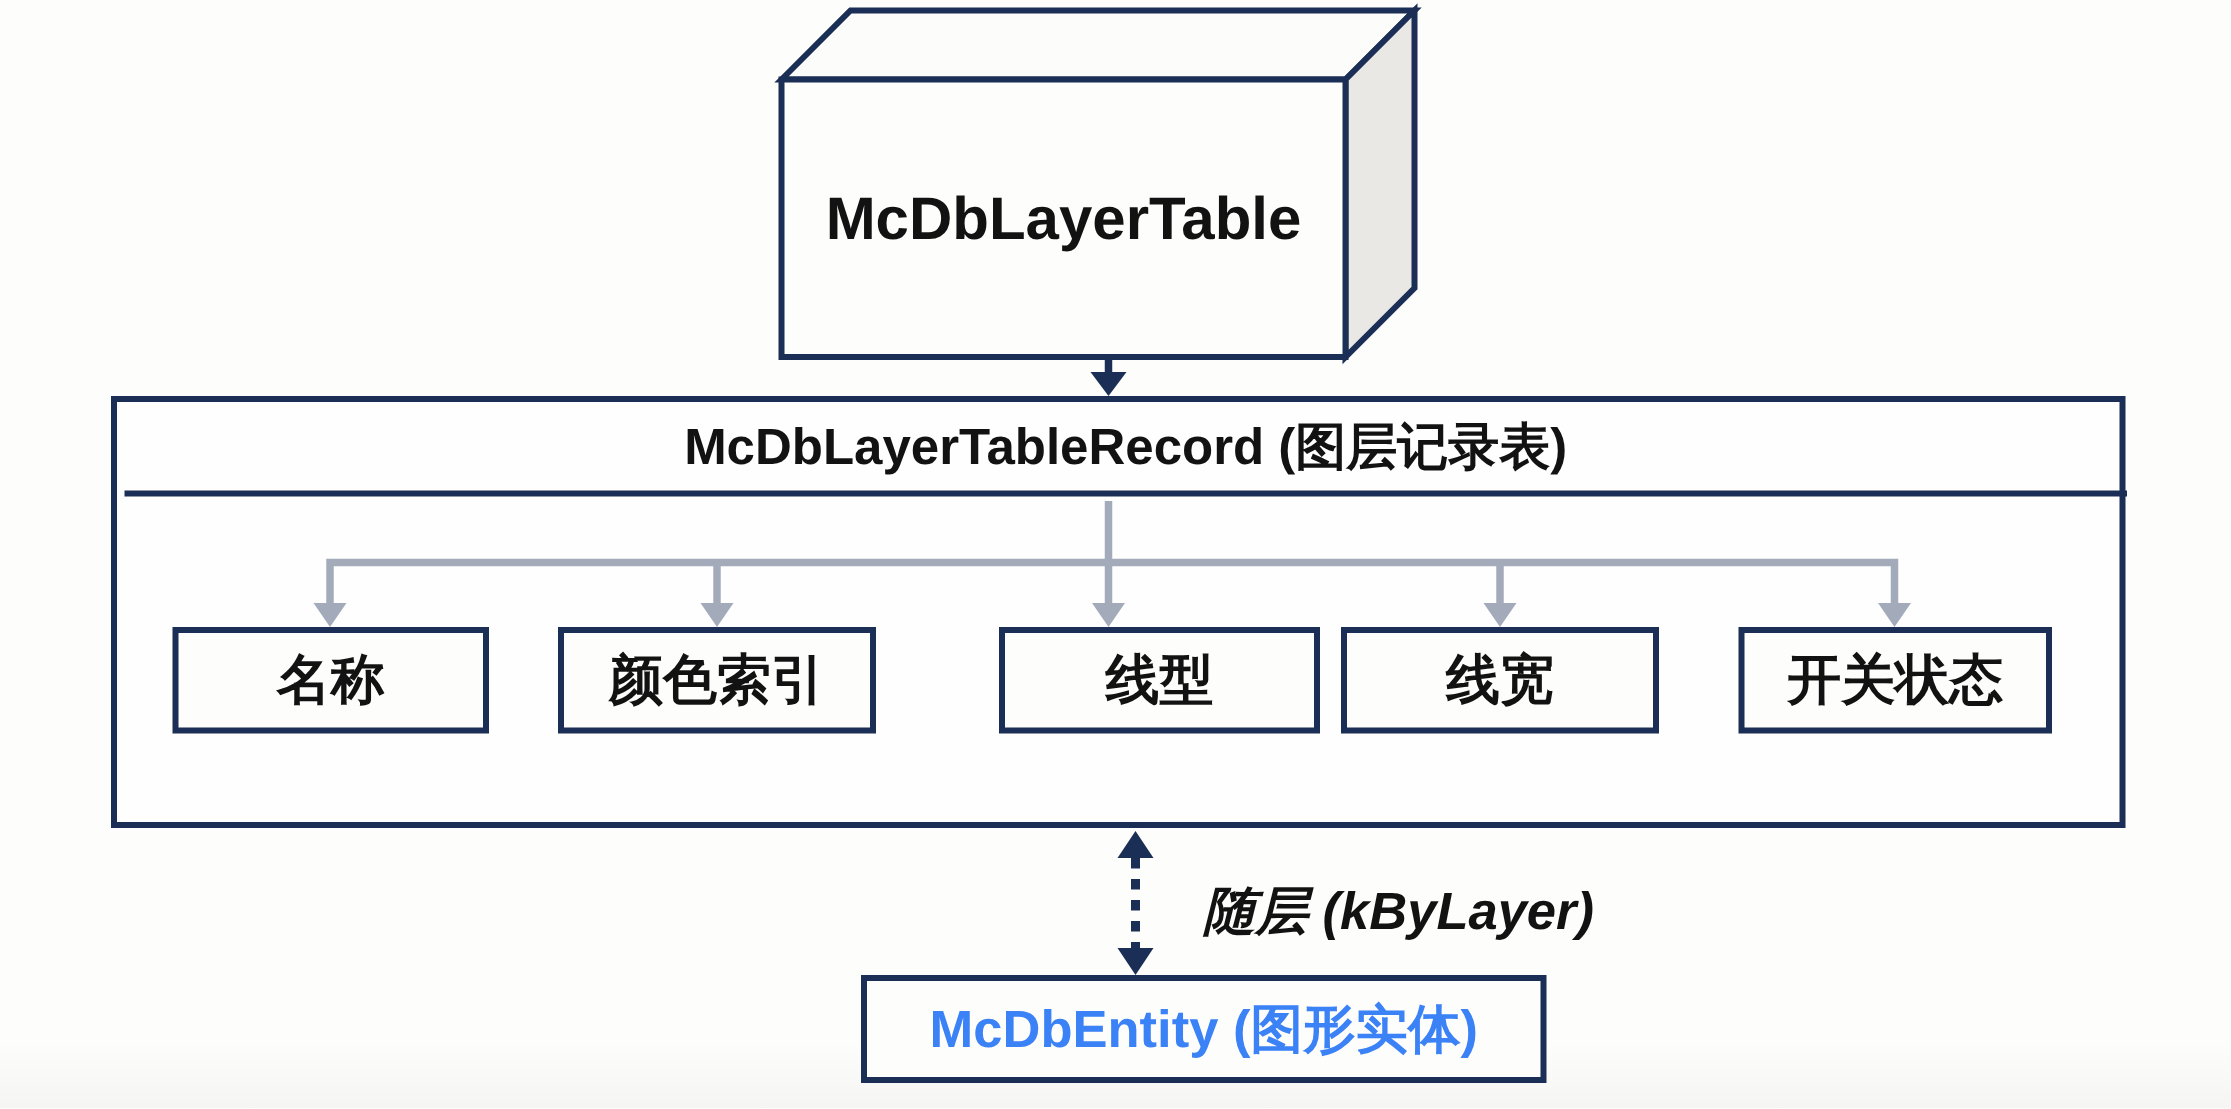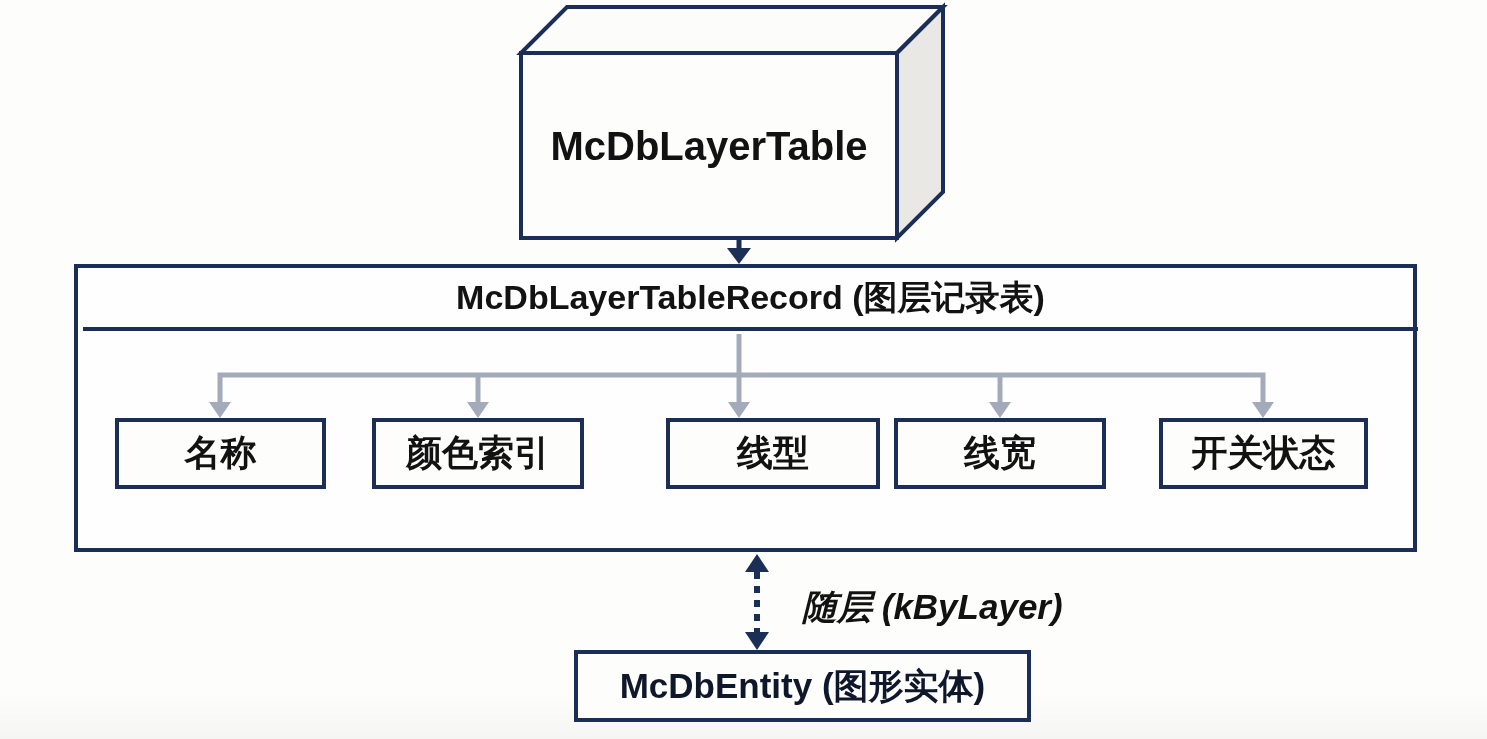--- a/index.html
+++ b/index.html
@@ -79,21 +79,21 @@
 
   
   .entity-box {
     position: absolute;
     left: 574px; top: 650px;
     width: 449px; height: 64px;
     border: 4px solid #1b2e56;
     background: #fdfdfc;
     display: flex; align-items: center; justify-content: center;
     font-size: 35px; font-weight: 600;
-    color: #0f172a;
+    color: #3b82f6;
     white-space: nowrap;
   }
 </style>
 </head>
 <body>
 
 <div class="stage">
 
   <svg width="1487" height="739" viewBox="0 0 1487 739">
 

